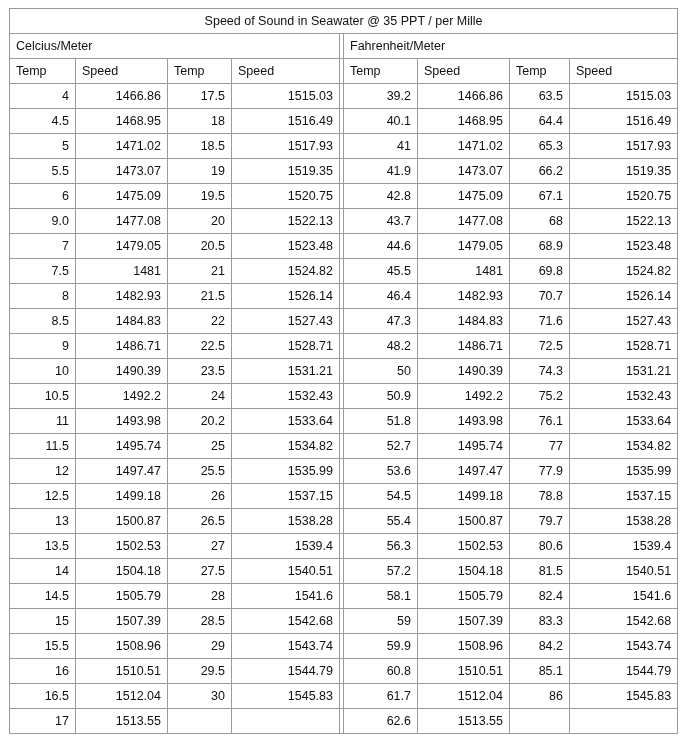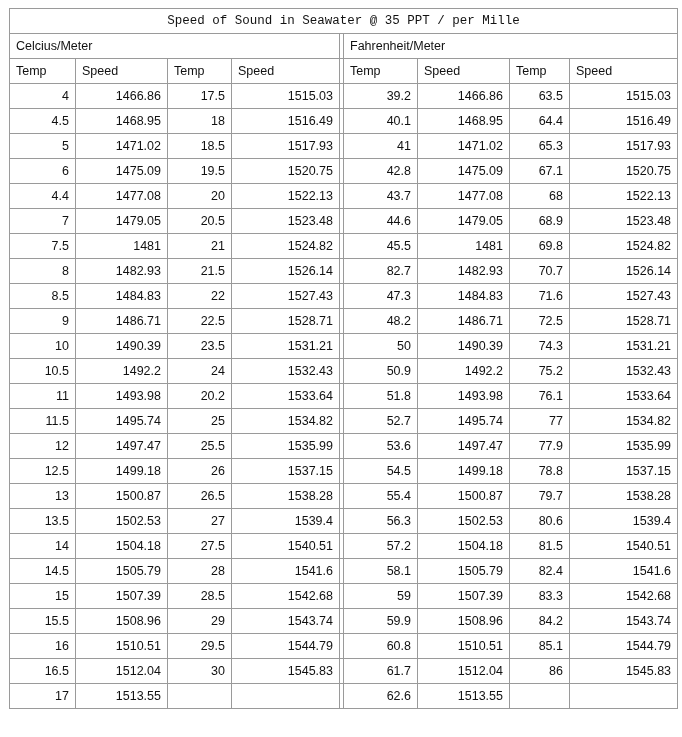--- a/index.html
+++ b/index.html
@@ -29,21 +29,20 @@
     height: 24px;
     padding: 0 6px;
     font-size: 12.5px;
     color: #111;
     overflow: hidden;
     white-space: nowrap;
   }
   td.title {
     text-align: center;
     font-size: 13px;
-    font-family: Liberation Mono, monospace;
   }
   td.sub {
     text-align: left;
     font-size: 13px;
   }
   td.colhead {
     text-align: left;
     font-size: 13px;
   }
   td.num {
@@ -121,32 +120,43 @@
           <td class="num">1471.02</td>
           <td class="num">18.5</td>
           <td class="num">1517.93</td>
           <td class="gap"></td>
           <td class="num">41</td>
           <td class="num">1471.02</td>
           <td class="num">65.3</td>
           <td class="num">1517.93</td>
         </tr>
         <tr>
+          <td class="num">5.5</td>
+          <td class="num">1473.07</td>
+          <td class="num">19</td>
+          <td class="num">1519.35</td>
+          <td class="gap"></td>
+          <td class="num">41.9</td>
+          <td class="num">1473.07</td>
+          <td class="num">66.2</td>
+          <td class="num">1519.35</td>
+        </tr>
+        <tr>
           <td class="num">6</td>
           <td class="num">1475.09</td>
           <td class="num">19.5</td>
           <td class="num">1520.75</td>
           <td class="gap"></td>
           <td class="num">42.8</td>
           <td class="num">1475.09</td>
           <td class="num">67.1</td>
           <td class="num">1520.75</td>
         </tr>
         <tr>
-          <td class="num">4.4</td>
+          <td class="num">9.0</td>
           <td class="num">1477.08</td>
           <td class="num">20</td>
           <td class="num">1522.13</td>
           <td class="gap"></td>
           <td class="num">43.7</td>
           <td class="num">1477.08</td>
           <td class="num">68</td>
           <td class="num">1522.13</td>
         </tr>
         <tr>
@@ -170,21 +180,21 @@
           <td class="num">1481</td>
           <td class="num">69.8</td>
           <td class="num">1524.82</td>
         </tr>
         <tr>
           <td class="num">8</td>
           <td class="num">1482.93</td>
           <td class="num">21.5</td>
           <td class="num">1526.14</td>
           <td class="gap"></td>
-          <td class="num">82.7</td>
+          <td class="num">46.4</td>
           <td class="num">1482.93</td>
           <td class="num">70.7</td>
           <td class="num">1526.14</td>
         </tr>
         <tr>
           <td class="num">8.5</td>
           <td class="num">1484.83</td>
           <td class="num">22</td>
           <td class="num">1527.43</td>
           <td class="gap"></td>

